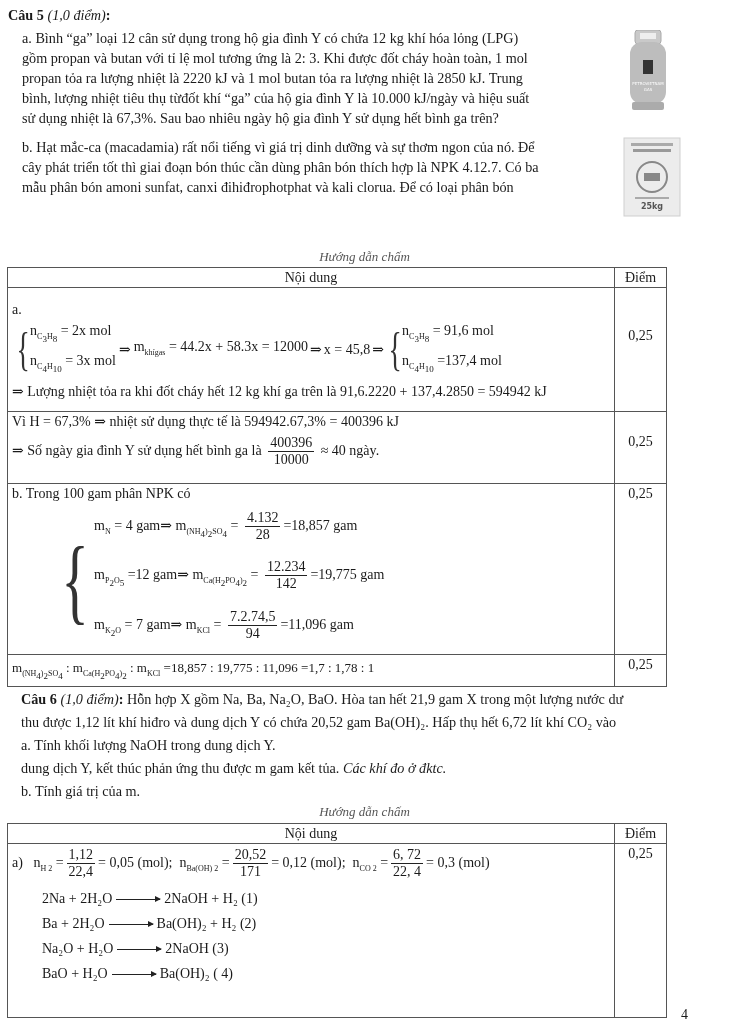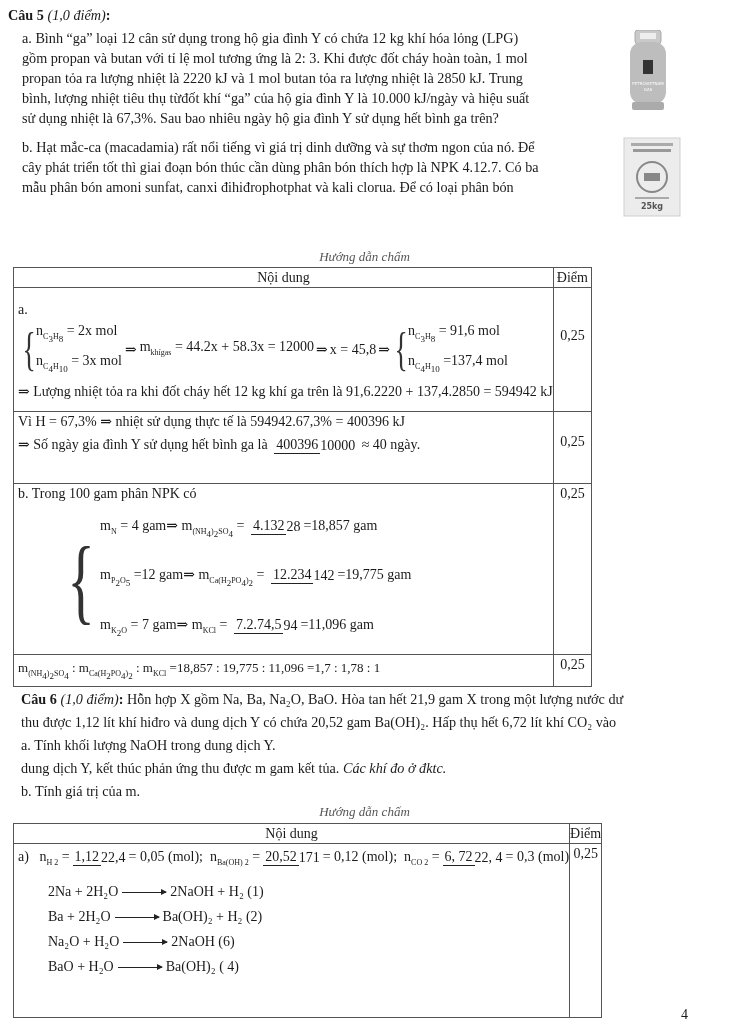--- a/index.html
+++ b/index.html
@@ -9,34 +9,34 @@
     color:#1a1a1a; font-size:14.2px; line-height:20px;
   }
   .abs { position:absolute; }
   .q-title { left:8px; top:5px; font-weight:bold; }
   .q-title i { font-weight:normal; }
   .para { left:22px; width:590px; text-align:justify; text-align-last:left; }
   .para.wide { left:21px; width:690px; }
   .line { white-space:nowrap; }
   .heading { width:729px; text-align:center; font-style:italic; color:#555; font-size:13px; }
   table.grade {
-    position:absolute; left:13px; width:579px; border-collapse:collapse;
+    position:absolute; left:7px; width:660px; border-collapse:collapse;
     font-size:14px;
   }
   table.grade td, table.grade th {
     border:1.3px solid #555; padding:0 0 0 4px; vertical-align:top;
     font-weight:normal;
   }
   table.grade th { text-align:center; height:19px; line-height:19px; padding:0; }
   table.grade td.pts { text-align:center; padding:0; width:51px; }
   .brace-block { display:flex; align-items:center; }
   .brace { font-size:46px; line-height:40px; font-weight:100; transform:scaleX(0.6); margin-right:-4px; color:#333; }
   .brace.big { font-size:96px; line-height:90px; }
   .stack div { line-height:22px; white-space:nowrap; }
-  .frac { display:inline-flex; flex-direction:row; align-items:center; vertical-align:middle; margin:0 3px; line-height:16px; }
+  .frac { display:inline-flex; flex-direction:column; align-items:center; vertical-align:middle; margin:0 3px; line-height:16px; }
   .frac .num { border-bottom:1px solid #222; padding:0 2px; }
   sub { font-size:9px; vertical-align:-3px; }
   .msub { font-size:8px; vertical-align:-4px; }
   .arrow { display:inline-block; width:44px; border-top:1px solid #222; position:relative; vertical-align:middle; margin:0 4px; }
   .arrow::after { content:""; position:absolute; right:-1px; top:-4px; border-left:6px solid #222; border-top:3.5px solid transparent; border-bottom:3.5px solid transparent; }
   .img-box { position:absolute; }
   .page-num { right:41px; bottom:6px; font-size:14px; }
 </style>
 </head>
 <body>
@@ -203,21 +203,21 @@
               <span>171</span>
             </span><span>= 0,12 (mol);</span>&nbsp;
         n<span class="msub">CO 2</span> =<span class="frac">
               <span class="num">6, 72</span>
               <span>22, 4</span>
             </span><span>= 0,3 (mol)</span>
       </div>
       <div style="margin-left:30px; margin-top:6px;">
         <div style="line-height:25px;"><span>2Na + 2H₂O</span><span class="arrow"></span><span>2NaOH + H₂  (1)</span></div>
         <div style="line-height:25px;"><span>Ba + 2H₂O</span><span class="arrow"></span><span>Ba(OH)₂ + H₂ (2)</span></div>
-        <div style="line-height:25px;"><span>Na₂O + H₂O</span><span class="arrow"></span><span>2NaOH  (6)</span></div>
+        <div style="line-height:25px;"><span>Na₂O + H₂O</span><span class="arrow"></span><span>2NaOH  (3)</span></div>
         <div style="line-height:25px;"><span>BaO + H₂O</span><span class="arrow"></span><span>Ba(OH)₂  ( 4)</span></div>
       </div>
     </td>
     <td class="pts">
           <div>0,25</div>
         </td>
   </tr>
 </tbody>
   </table>
 

